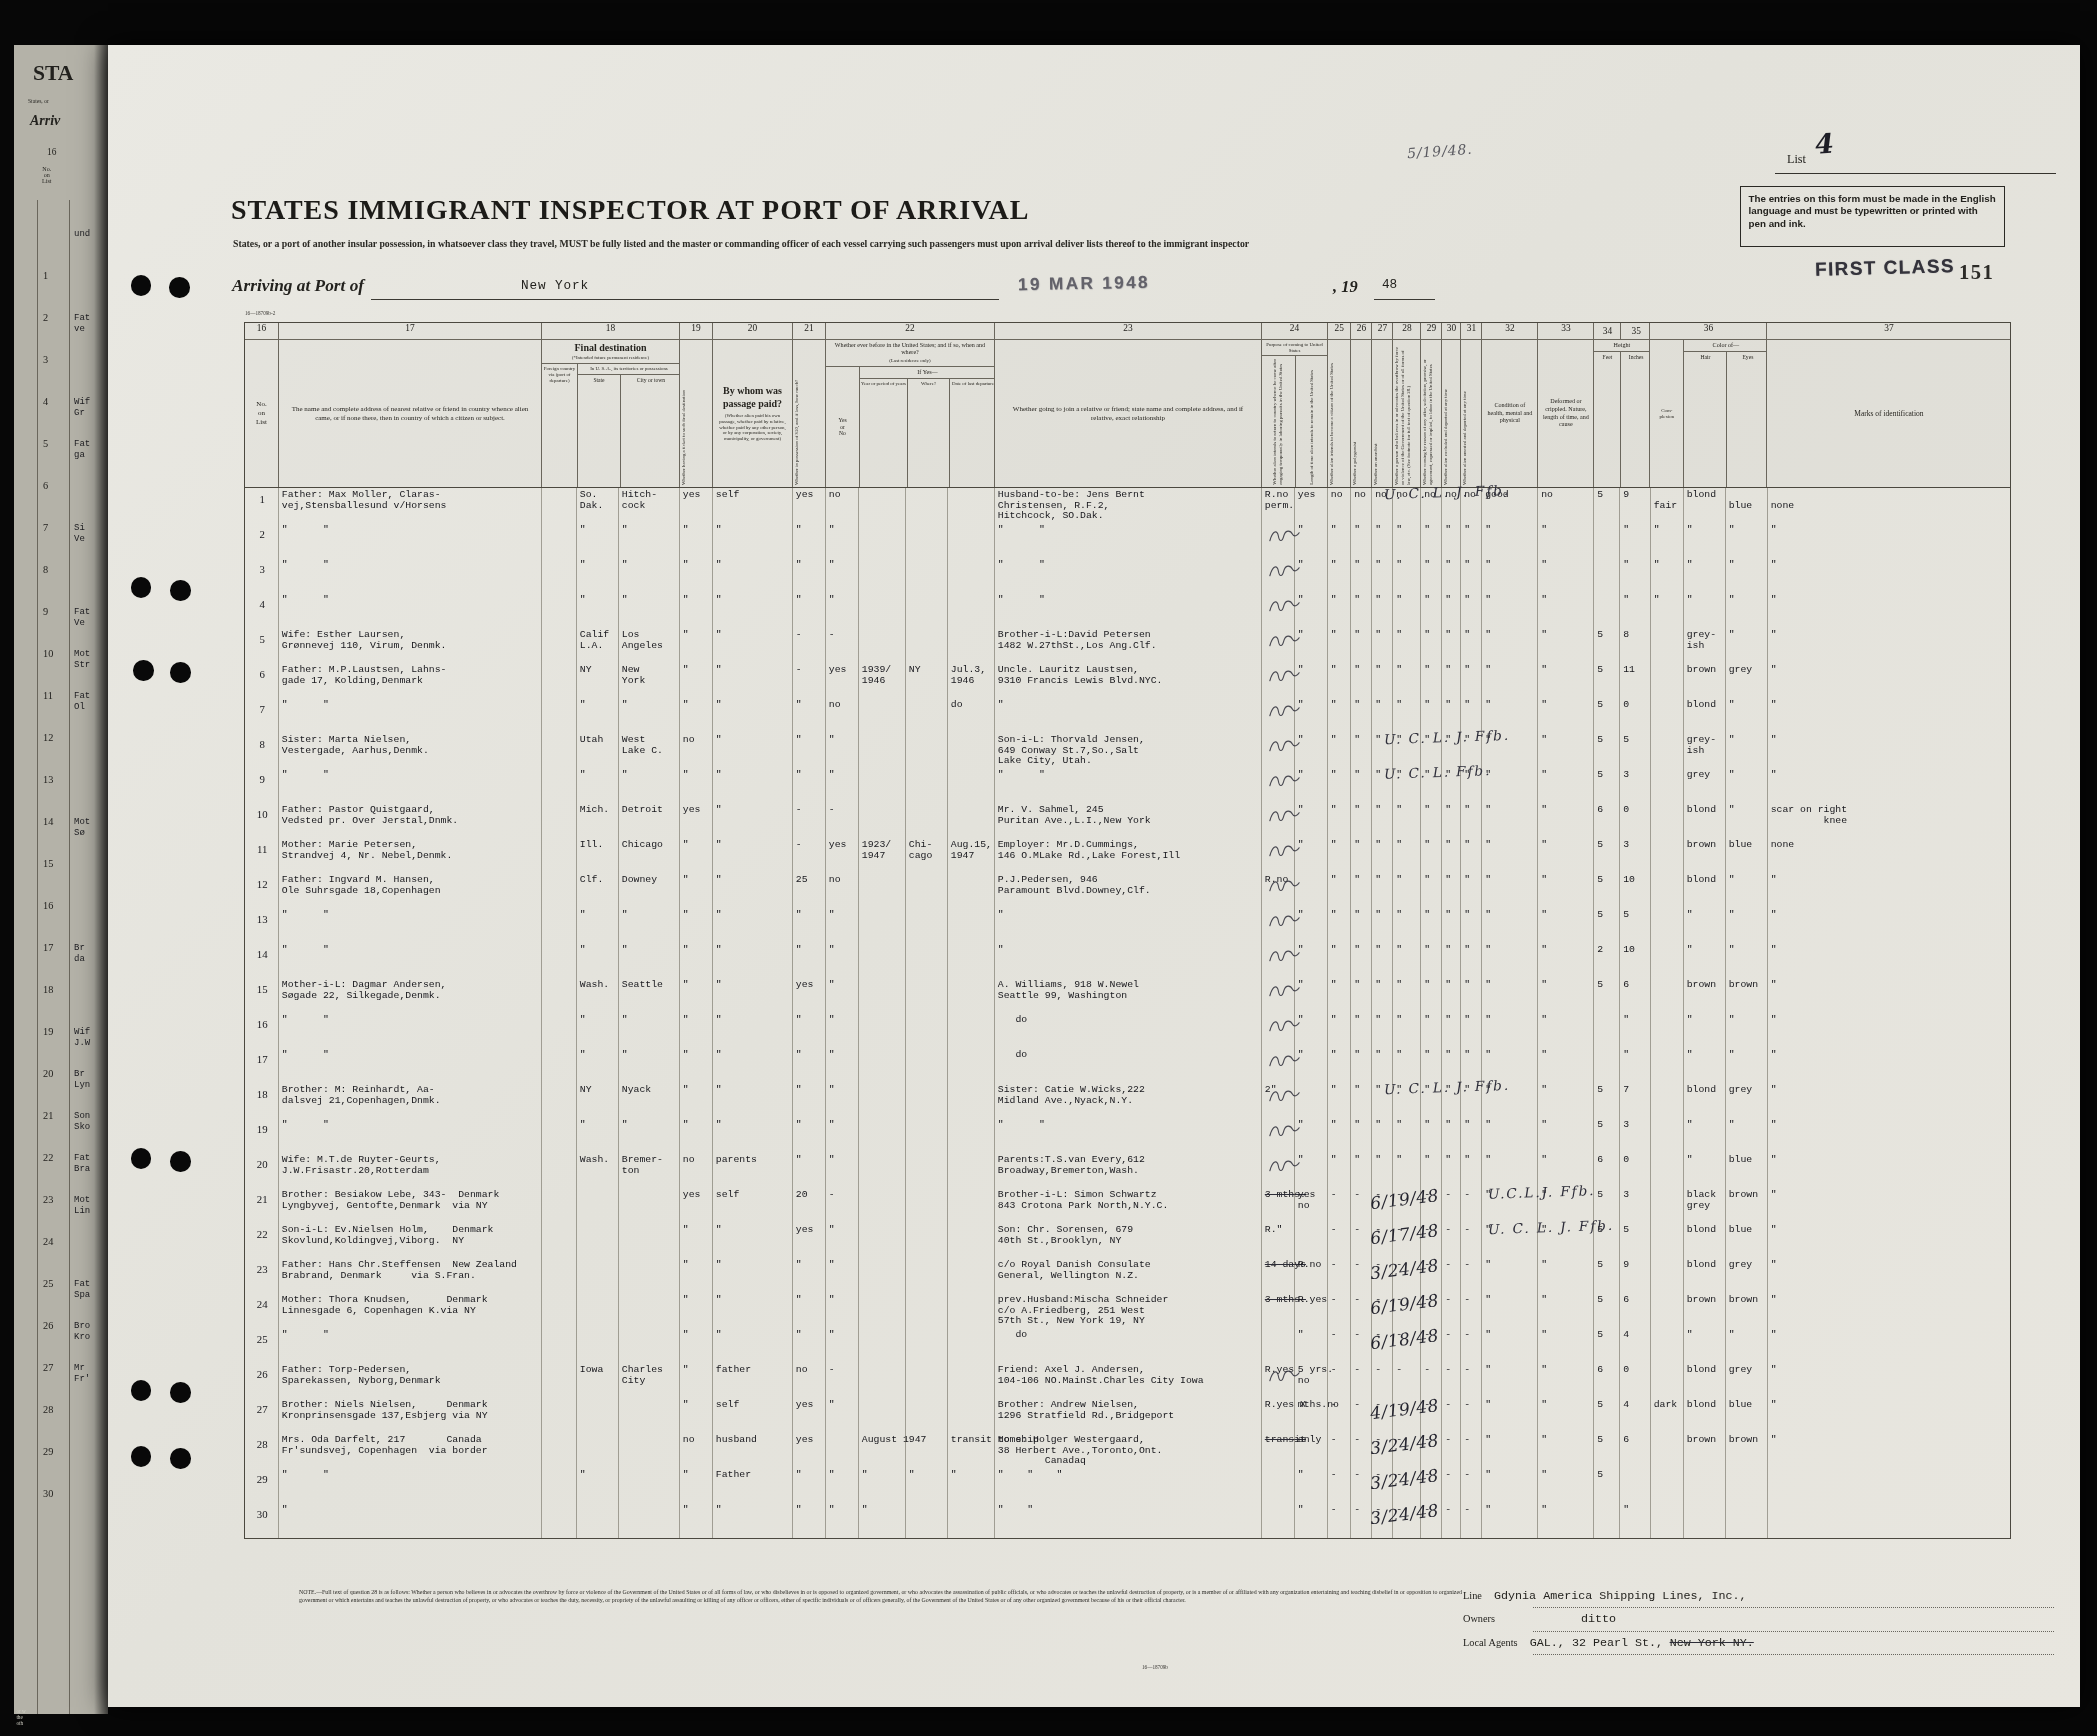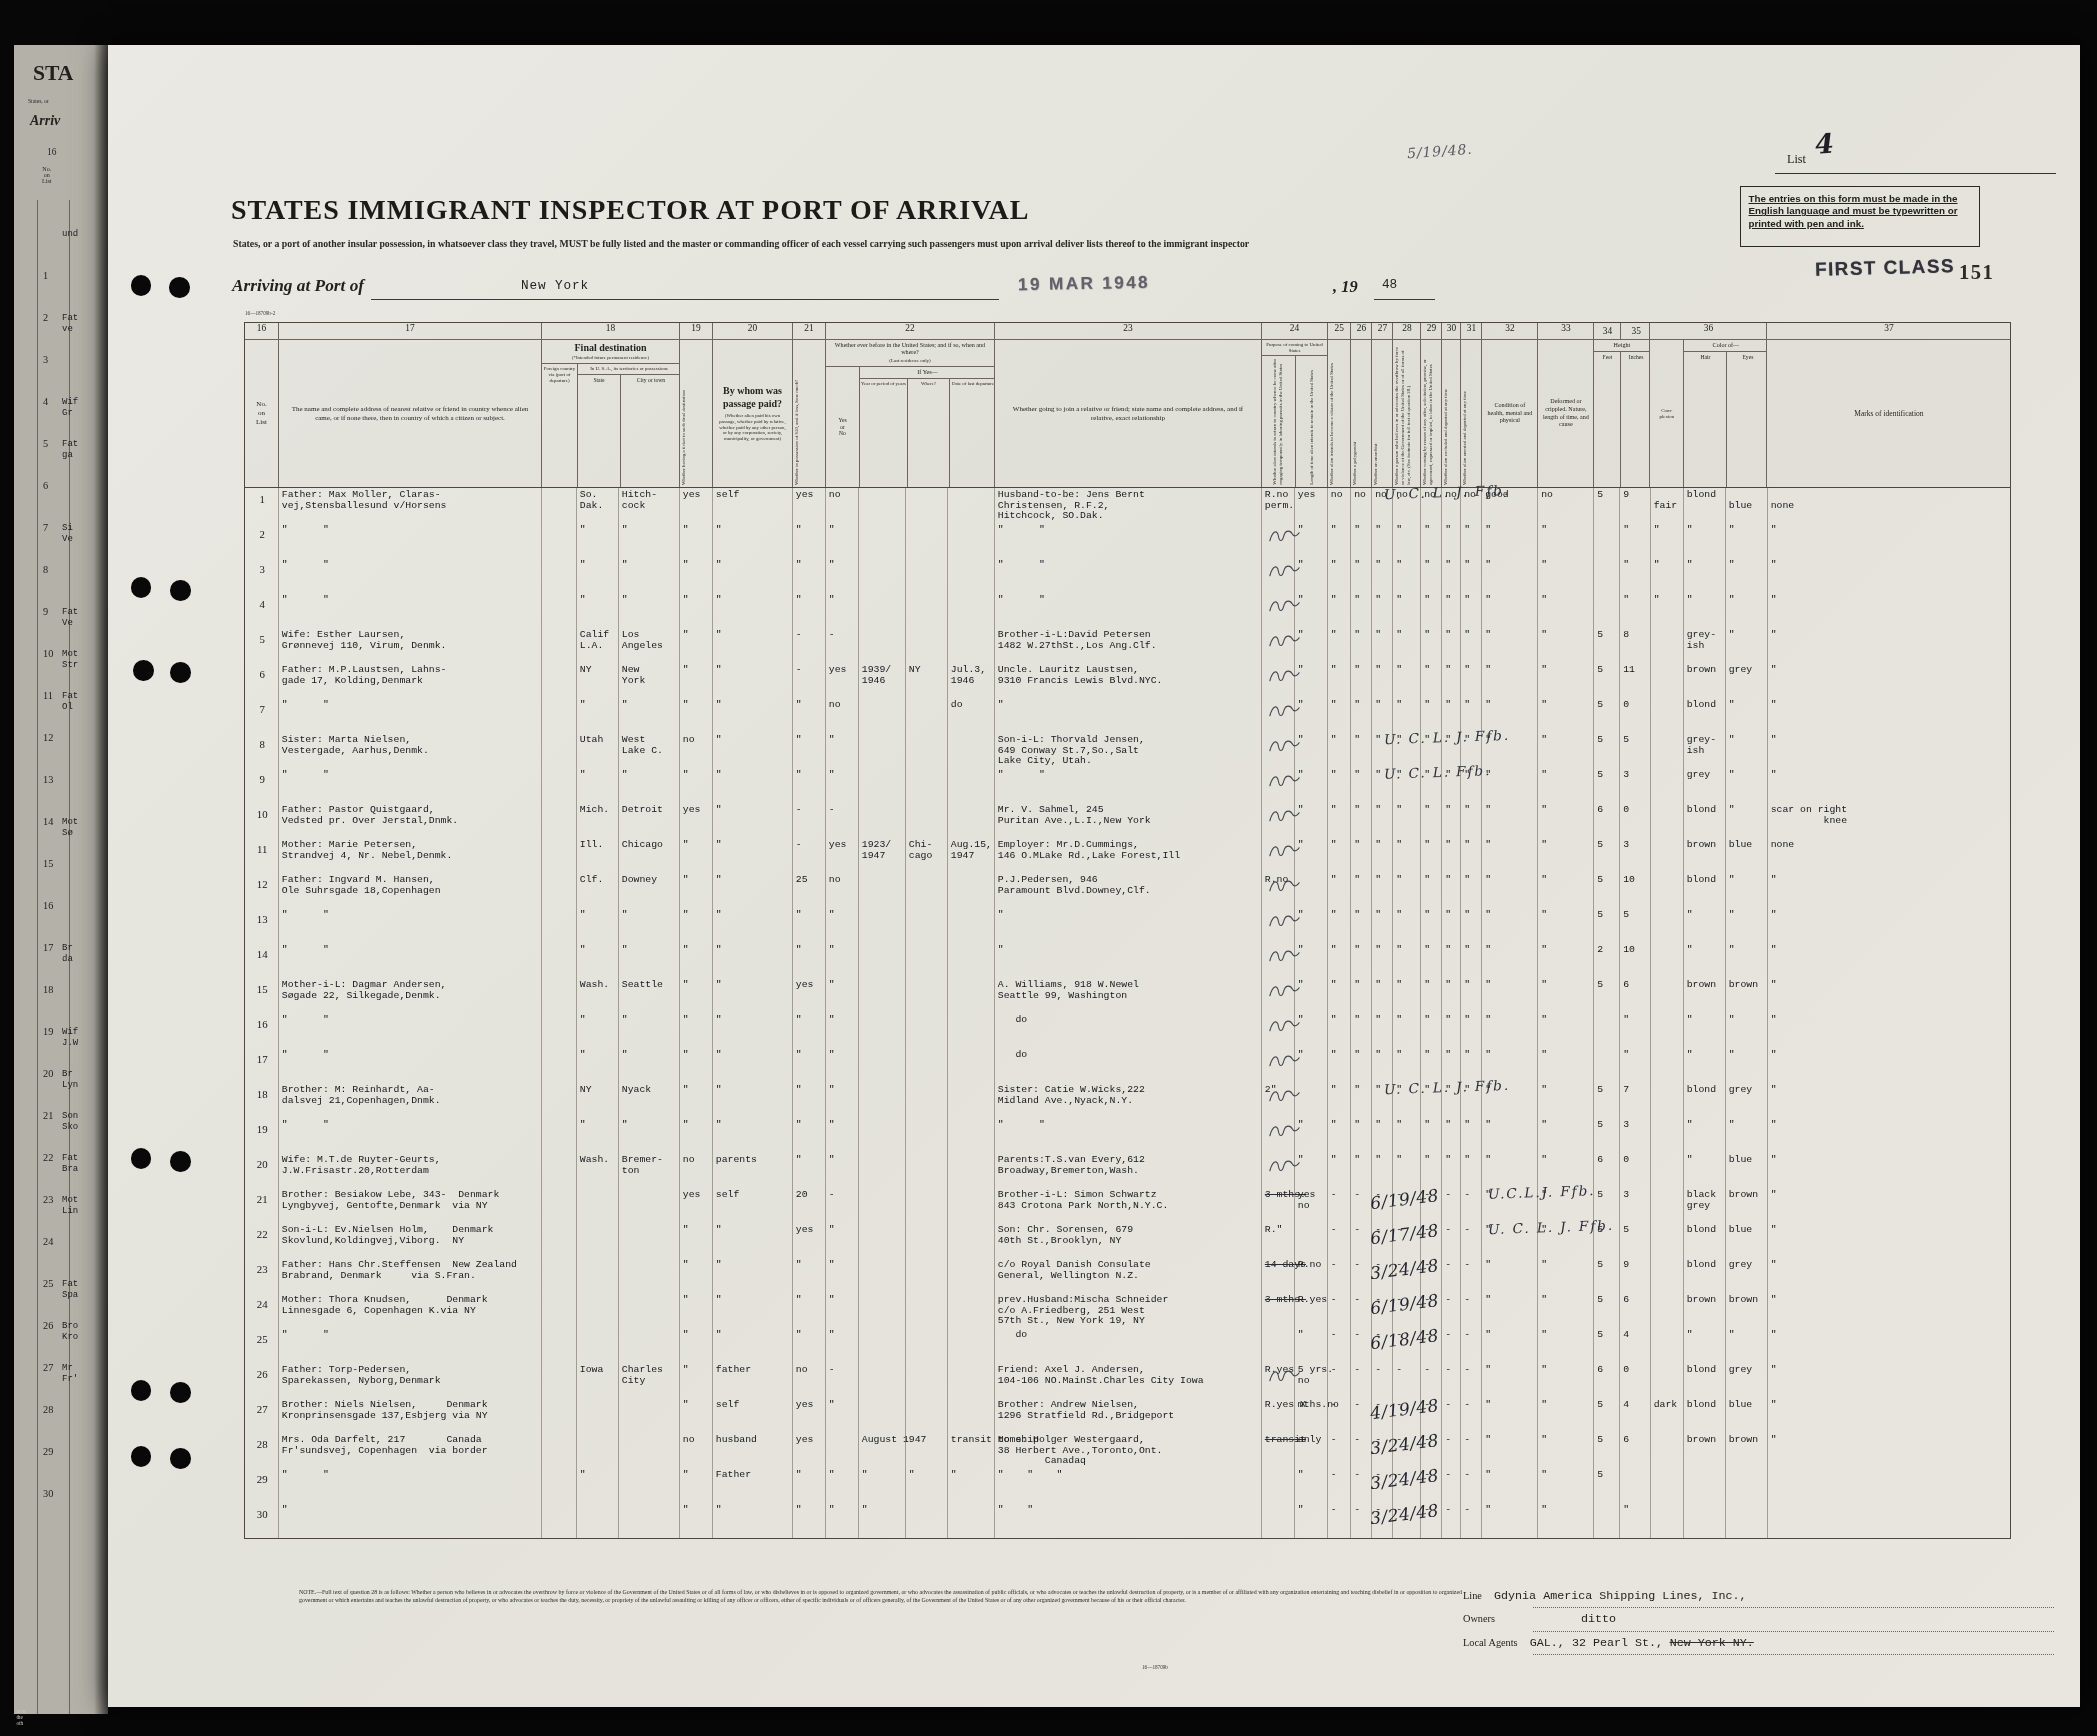--- a/index.html
+++ b/index.html
@@ -13,39 +13,39 @@
   .strip-line1{position:absolute;left:22.5px;top:155px;bottom:0;border-left:0.5px solid #6a665c;}
   .strip-line2{position:absolute;left:55px;top:155px;bottom:0;border-left:0.5px solid #6a665c;}
   .s-big{position:absolute;left:19px;top:16.4px;font:bold 21.6px "Liberation Serif",serif;color:#22211e;}
   .s-t1{position:absolute;left:14px;top:53px;font:5.6px "Liberation Serif",serif;color:#2a2925;}
   .s-t2{position:absolute;left:16px;top: 68px;font:bold italic 14px "Liberation Serif",serif;color:#24231f;}
   .s-num{position:absolute;left:33px;top:102px;font:9.4px "Liberation Serif",serif;color:#24231f;}
   .s-collab{position:absolute;left:28px;top:121px;font:6.1px "Liberation Serif",serif;white-space:pre-line;text-align:center;color:#2a2925;}
   .s-rows{position:absolute;left:0;top:183px;right:0;}
   .srow{height:42px;position:relative;}
   .sn{position:absolute;left:29px;top:0;font:10.3px "Liberation Serif",serif;color:#23221f;}
-  .sf{position:absolute;left:48px;top:0.9px;font:9px "Liberation Mono",monospace;white-space:pre-line;line-height:10.8px;color:#1c1c20;}
+  .sf{position:absolute;left:60px;top:0.9px;font:9px "Liberation Mono",monospace;white-space:pre-line;line-height:10.8px;color:#1c1c20;}
   .corner-frag{position:absolute;left:16.4px;top:1708px;font:5.2px "Liberation Serif",serif;color:#cfcec4;white-space:pre-line;}
 
   
   .page{position:absolute;left:108px;top:45px;width:1972px;height:1662px;color:#23221e;
         background:linear-gradient(135deg,#eae9e3 0%,#e3e2db 45%,#e8e6df 100%);
         box-shadow:0 0 28px rgba(0,0,0,.85);}
   .hole{position:absolute;width:20.6px;height:20.6px;border-radius:50%;background:#090909;}
 
   .hw-note-top{position:absolute;left:1299px;top:98px;font:italic 14px "DejaVu Serif",serif;color:#5a5a60;transform:rotate(-4deg);letter-spacing:0.9px;}
   .list-label{position:absolute;left:1679px;top:107px;font:12.2px "Liberation Serif",serif;}
   .list-num{position:absolute;left:1707px;top:83px;font:bold italic 27px "DejaVu Serif",serif;transform:rotate(-4deg);color:#1e1e26;}
   .list-line{position:absolute;left:1667px;top:128px;width:281px;border-bottom:0.9px solid #35332d;}
 
   .title{position:absolute;left:123px;top:149px;font:bold 28px "Liberation Serif",serif;letter-spacing:0.9px;color:#1c1b18;white-space:nowrap;}
   .subtitle{position:absolute;left:125px;top:193px;width:1454px;font:bold 9.8px "Liberation Serif",serif;color:#2a2924;white-space:nowrap;}
 
-  .notice{position:absolute;left:1632px;top:141px;width:240px;height:61px;border:1.9px solid #2a2924;
-          box-sizing:border-box;padding:5.6px 7.5px;font:bold 9.8px "Liberation Sans",sans-serif;line-height:1.3;color:#23221e;text-decoration:underline;}
+  .notice{position:absolute;left:1632px;top:141px;width:265px;height:61px;border:1.9px solid #2a2924;
+          box-sizing:border-box;padding:5.6px 7.5px;font:bold 9.8px "Liberation Sans",sans-serif;line-height:1.3;color:#23221e;}
   .first-class{position:absolute;left:1707px;top:212px;font:bold 19px "Liberation Sans",sans-serif;letter-spacing:1.4px;
                color:#34333b;transform:rotate(-1.5deg);text-shadow:0 0 0.9px rgba(45,45,60,.55);}
   .pagenum{position:absolute;left:1851px;top:216px;font:bold 20.6px "Liberation Serif",serif;letter-spacing:1.4px;color:#2c2b27;}
 
   .arriving{position:absolute;left:124px;top:231px;font:bold italic 17.3px "Liberation Serif",serif;}
   .port-value{position:absolute;left:413px;top:233px;font:12.7px "Liberation Mono",monospace;letter-spacing:0.9px;}
   .port-line{position:absolute;left:263px;top:254px;width:628px;border-bottom:0.9px solid #3b3933;}
   .arrival-stamp{position:absolute;left:910px;top:228px;font:bold 17.3px "Liberation Sans",sans-serif;letter-spacing:2.3px;
                  color:#43424e;opacity:.8;transform:rotate(-1deg);text-shadow:0.5px 0.5px 0.9px rgba(60,60,75,.5);}
   .year-19{position:absolute;left:1225px;top:232px;font:bold italic 16.4px "Liberation Serif",serif;}

